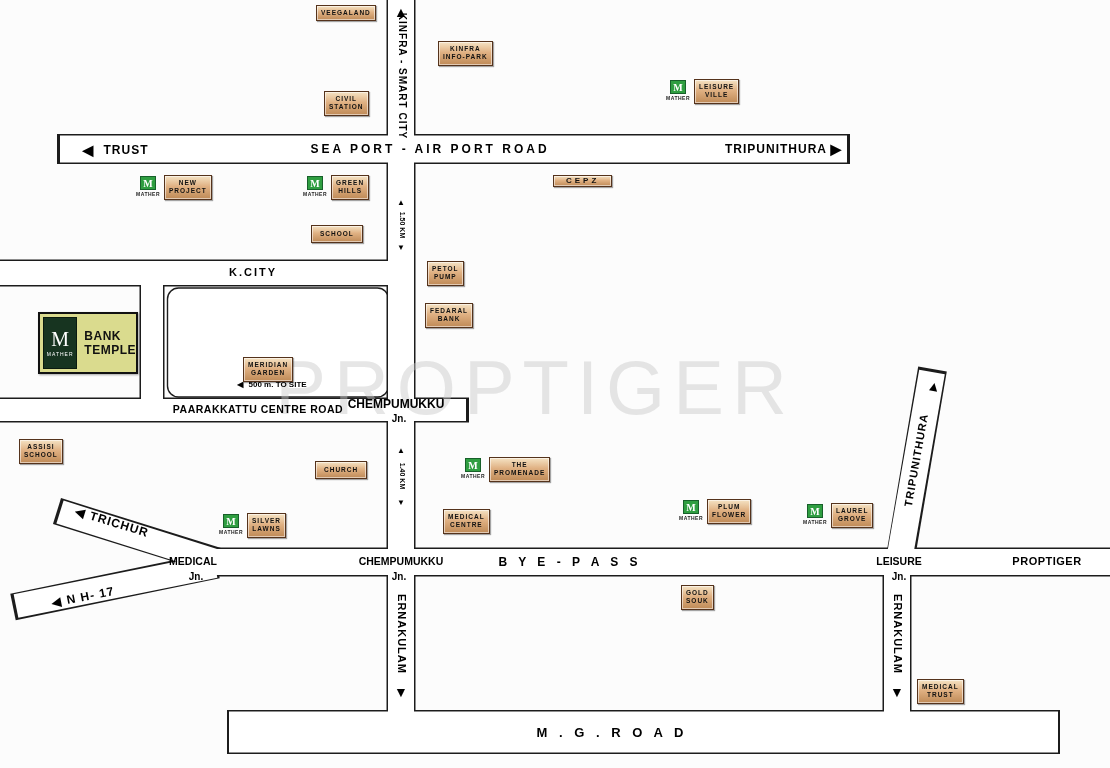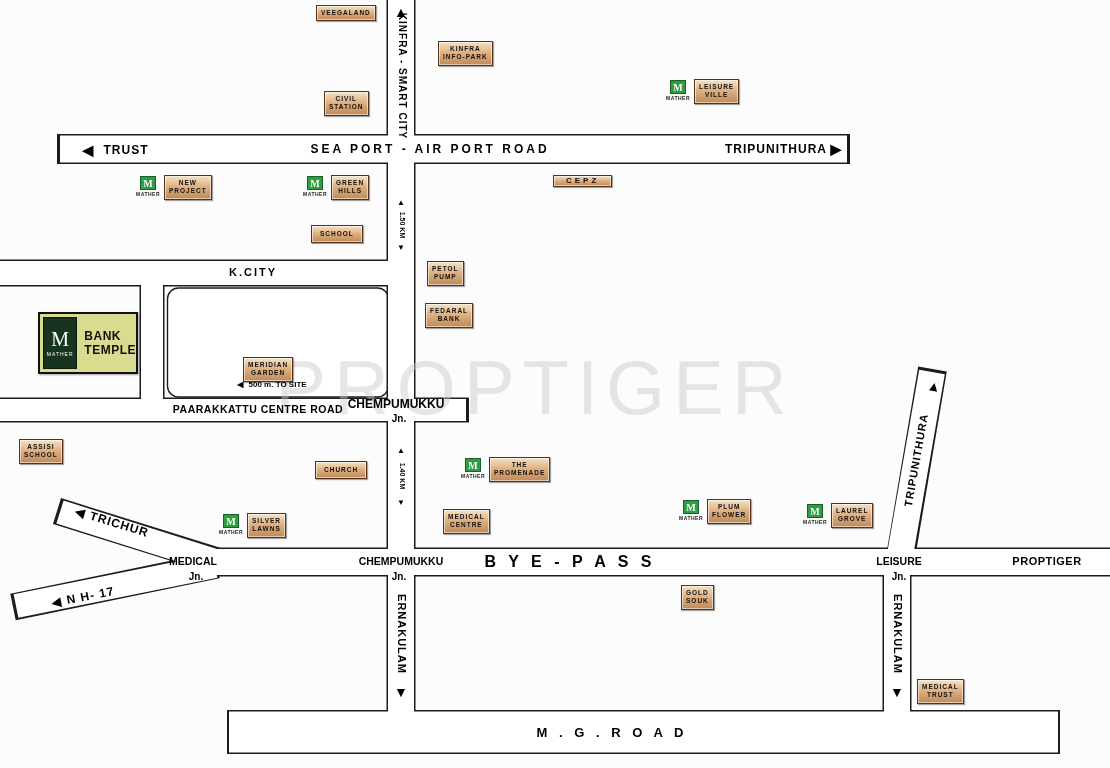--- a/index.html
+++ b/index.html
@@ -203,21 +203,21 @@
         <span>CHEMPUMUKKU</span>
       </span>
     </div>
   <div class="rl" style="left:399px;top:576px">
       <span class="in" style="font-size:10px">
         <span>Jn.</span>
       </span>
     </div>
 
   <div class="rl" style="left:570px;top:562px">
-      <span class="in" style="font-size:16px;letter-spacing:4px">
+      <span class="in" style="font-size:12px;letter-spacing:4px">
         <span>B Y E - P A S S</span>
       </span>
     </div>
 
   <div class="rl" style="left:899px;top:561px">
       <span class="in" style="font-size:10.5px">
         <span>LEISURE</span>
       </span>
     </div>
   <div class="rl" style="left:899px;top:576px">

